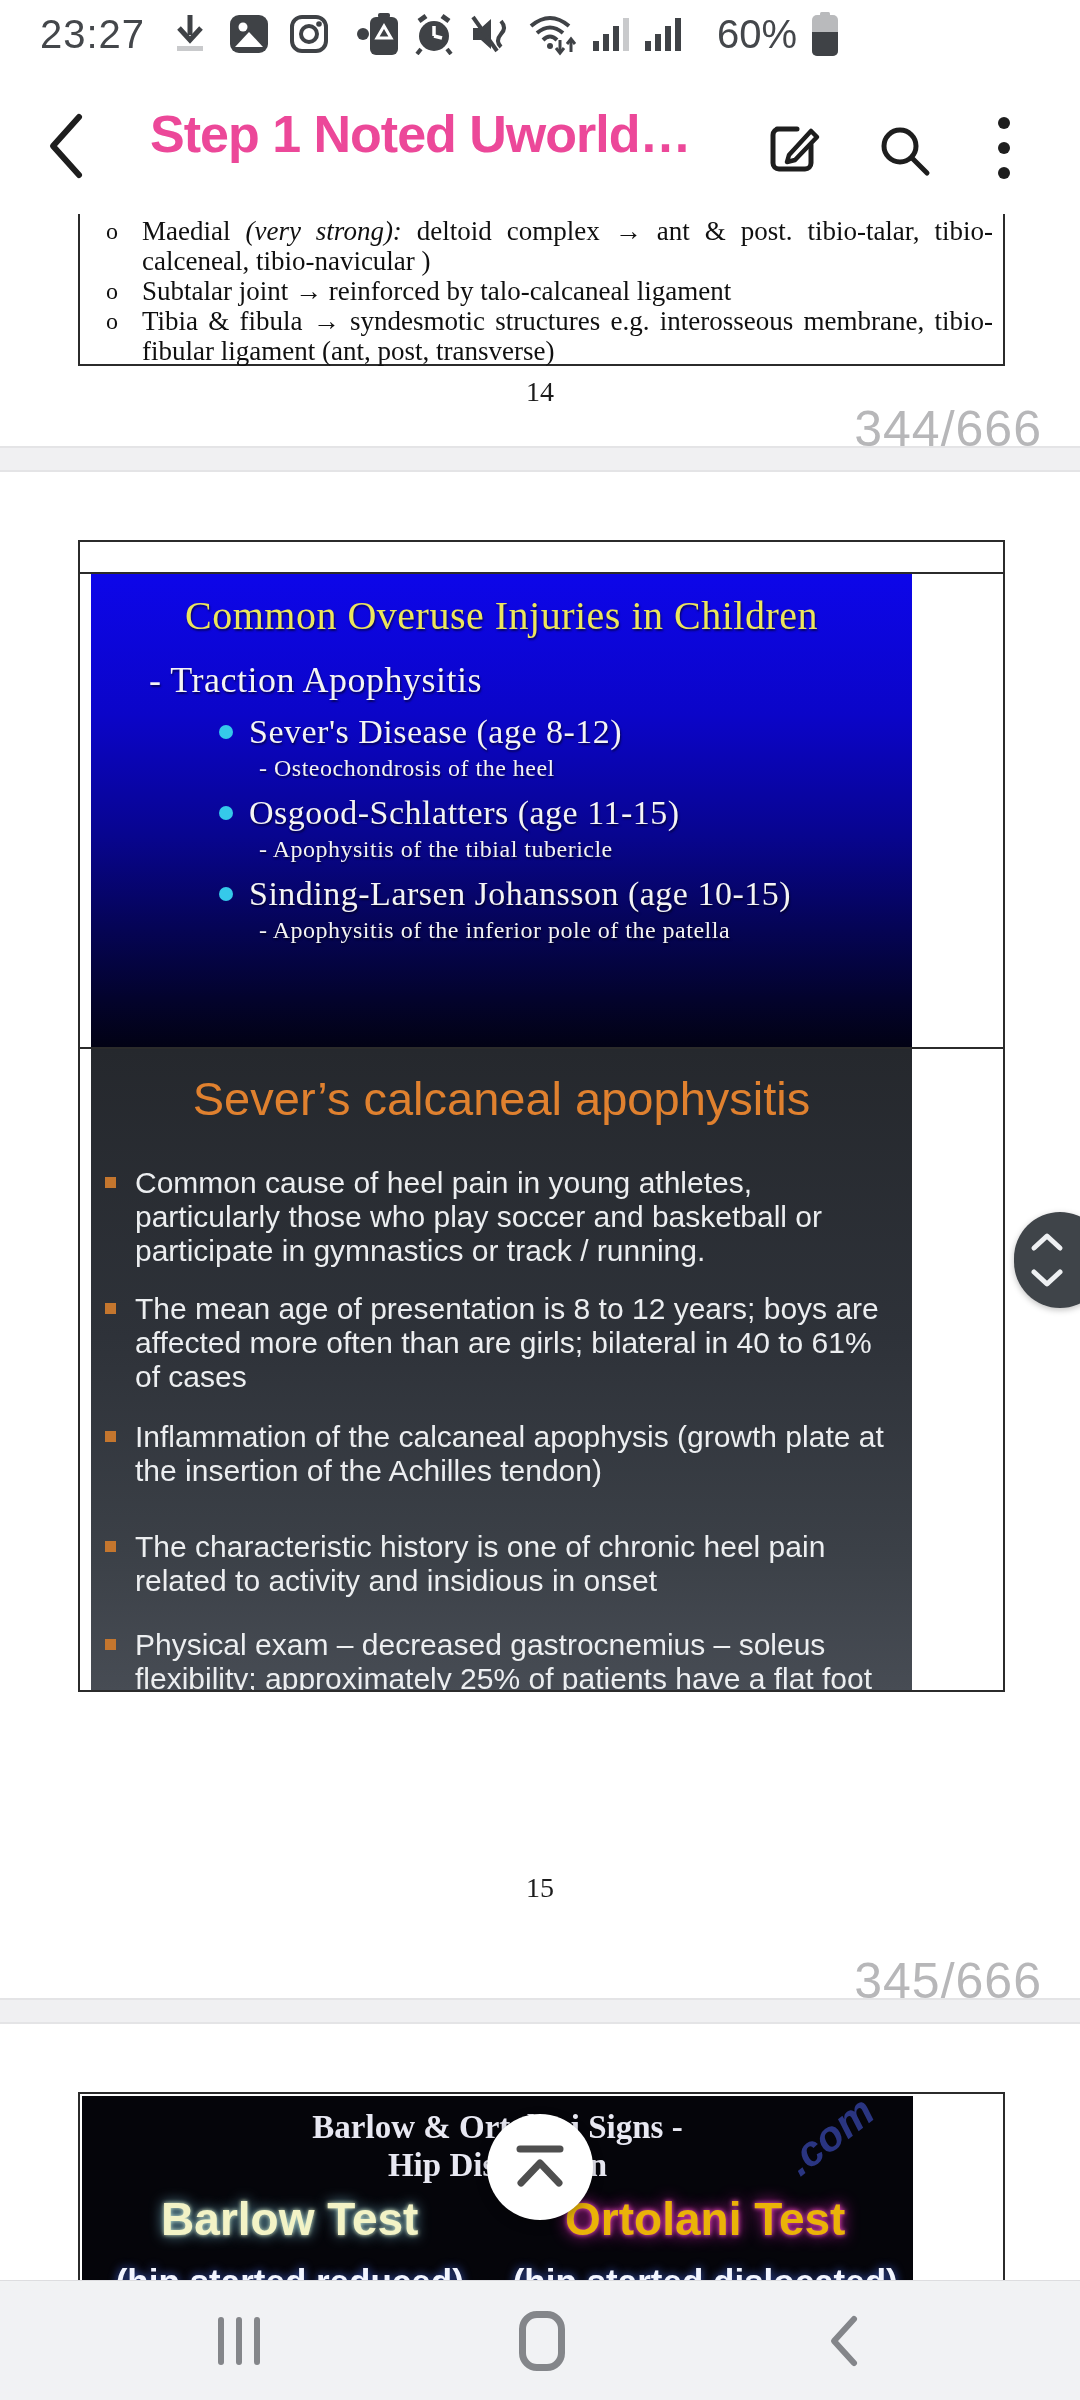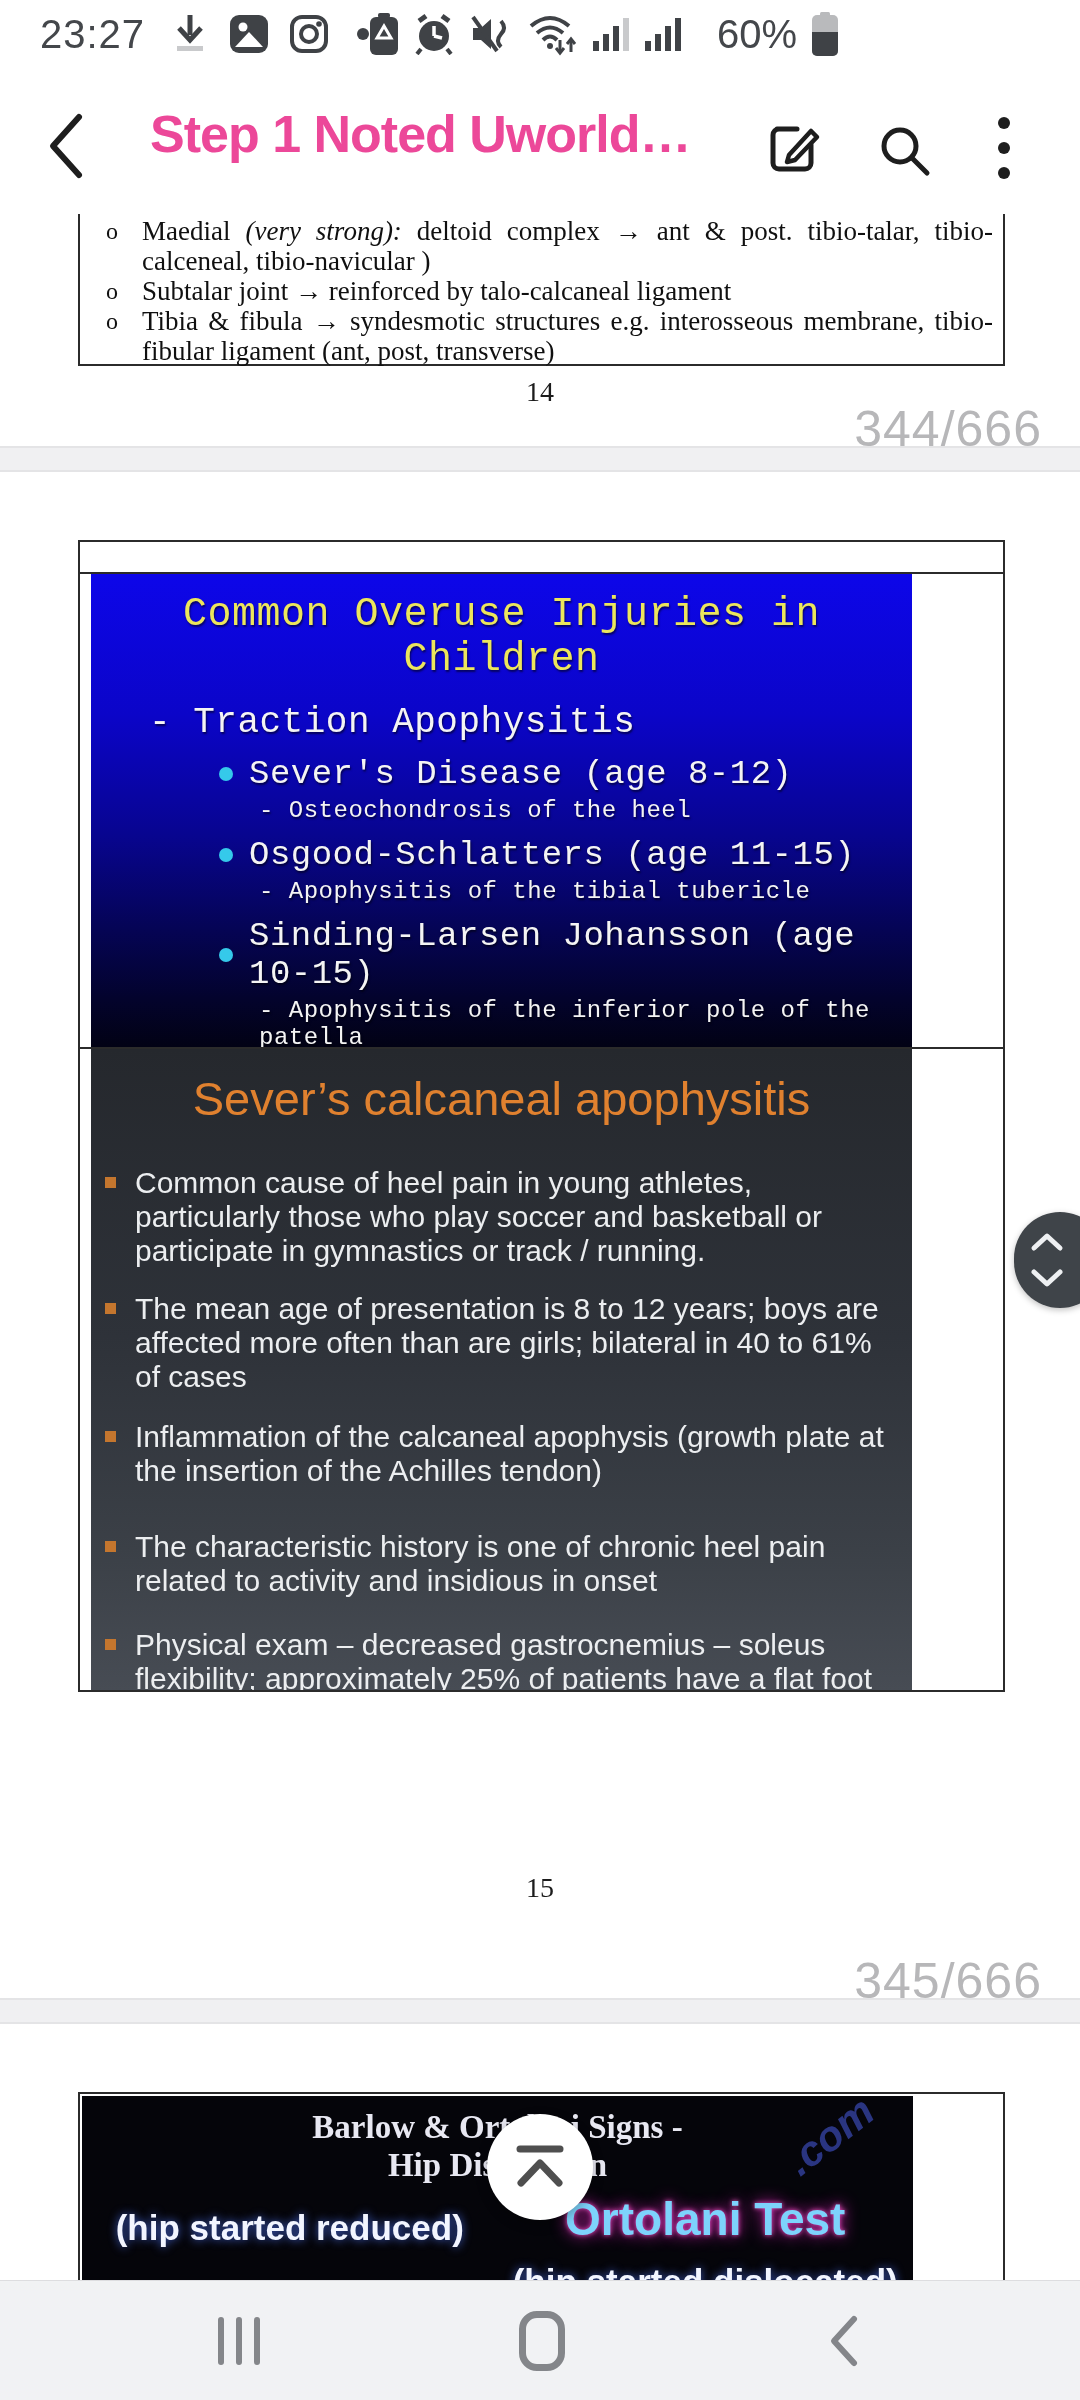--- a/index.html
+++ b/index.html
@@ -42,21 +42,21 @@
     border-top:2px solid #e4e4e6;border-bottom:2px solid #e4e4e6;box-sizing:border-box;}
 
   
   .p15-box{left:78px;top:540px;width:927px;height:1152px;background:#fff;
     border:2px solid #2b2b2b;box-sizing:border-box;}
   .cell-top{height:30px;border-bottom:2px solid #2b2b2b;}
   .row-divider{left:0;top:505px;width:923px;border-top:2px solid #2b2b2b;}
 
   .slide-blue{left:11px;top:32px;width:821px;height:473px;overflow:hidden;
     background:linear-gradient(180deg,#0d06e9 0%,#0b05c8 30%,#080590 55%,#050455 75%,#03032c 90%,#020214 100%);
-    font-family:Liberation Mono, monospace;color:#f4f4f4;letter-spacing:.5px;}
+    font-family:Liberation Serif, serif;color:#f4f4f4;letter-spacing:.5px;}
   .b-title{margin-top:18px;text-align:center;font-size:40px;color:#ece65c;
     text-shadow:1px 2px 2px rgba(0,0,0,.55);}
   .b-dash{margin:20px 0 0 58px;font-size:36px;text-shadow:1px 2px 2px rgba(0,0,0,.55);}
   .b-item{margin:12px 0 0 128px;font-size:34px;display:flex;align-items:center;
     text-shadow:1px 2px 2px rgba(0,0,0,.55);}
   .b-bullet{width:14px;height:14px;border-radius:50%;background:#35c9ea;margin-right:16px;flex:0 0 auto;}
   .b-sub{margin:4px 0 0 168px;font-size:24px;text-shadow:1px 2px 2px rgba(0,0,0,.55);}
 
   .slide-gray{left:11px;top:507px;width:821px;height:641px;overflow:hidden;
     background:linear-gradient(180deg,#25282d 0%,#2e3239 45%,#3b4047 78%,#474c54 100%);
@@ -72,21 +72,21 @@
   .p346-box{left:78px;top:2092px;width:927px;height:188px;background:#fff;
     border:2px solid #2b2b2b;border-bottom:none;box-sizing:border-box;}
   .slide-black{left:2px;top:2px;width:831px;height:184px;background:#05050a;overflow:hidden;
     color:#e4e4ee;}
   .k-title{margin-top:12px;text-align:center;font-family:"Liberation Serif",serif;
     font-weight:700;font-size:33px;line-height:38px;color:#e8e8f2;}
   .k-row{display:flex;margin-top:8px;}
   .k-col{width:50%;text-align:center;}
   .k-barlow{font-size:46px;font-weight:700;color:#f3f3c6;
     text-shadow:0 0 14px rgba(150,230,255,.75),0 0 4px rgba(255,255,200,.9);}
-  .k-ortolani{font-size:46px;font-weight:700;color:#7dd3fc;
+  .k-ortolani{font-size:46px;font-weight:700;color:#eab308;
     text-shadow:0 0 16px #d californ020b0;}
   .k-ortolani{text-shadow:0 0 16px #d020b0,0 0 5px #ff66cc;}
   .k-sub{font-size:35px;font-weight:700;color:#f2f5ff;margin-top:16px;
     text-shadow:0 0 10px rgba(80,120,255,.8);}
   .k-watermark{right:34px;top:16px;transform:rotate(-38deg);
     font-size:42px;font-weight:700;font-style:italic;color:rgba(72,92,228,.55);}
 
   
   .fab-top{left:487px;top:2114px;width:106px;height:106px;border-radius:50%;background:#fff;
     box-shadow:0 4px 12px rgba(0,0,0,.28);display:flex;align-items:center;justify-content:center;}
@@ -307,20 +307,21 @@
 <div class="abs band" style="top:1998px;"></div>
 
 <div class="abs p346-box">
   <div class="abs slide-black">
     <div class="k-title">
       <div>Barlow &amp; Ortolani Signs -</div>
       <div>Hip Dislocation</div>
     </div>
     <div class="k-row">
       <div class="k-col">
+        <div class="k-barlow">Barlow Test</div>
         <div class="k-sub">(hip started reduced)</div>
       </div>
       <div class="k-col">
         <div class="k-ortolani">Ortolani Test</div>
         <div class="k-sub">(hip started dislocated)</div>
       </div>
     </div>
     <div class="abs k-watermark">.com</div>
   </div>
 </div>

